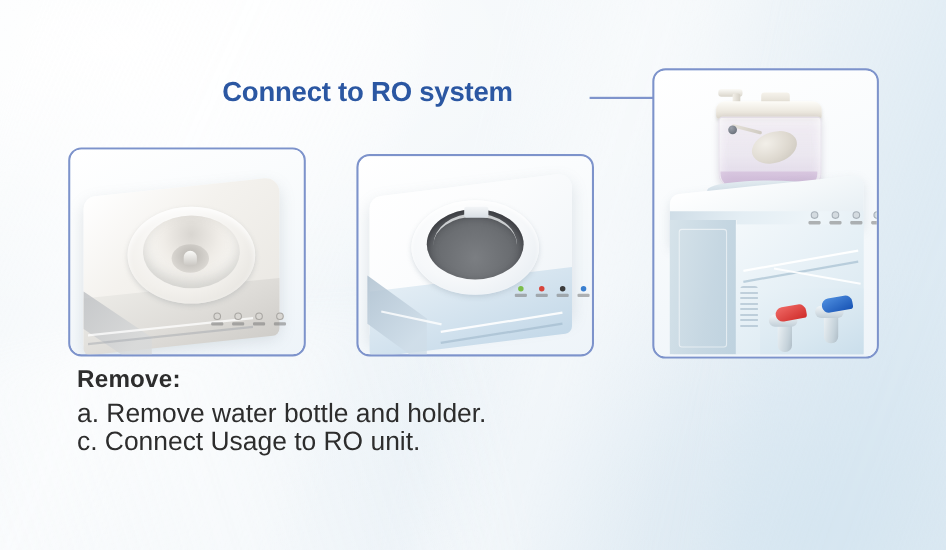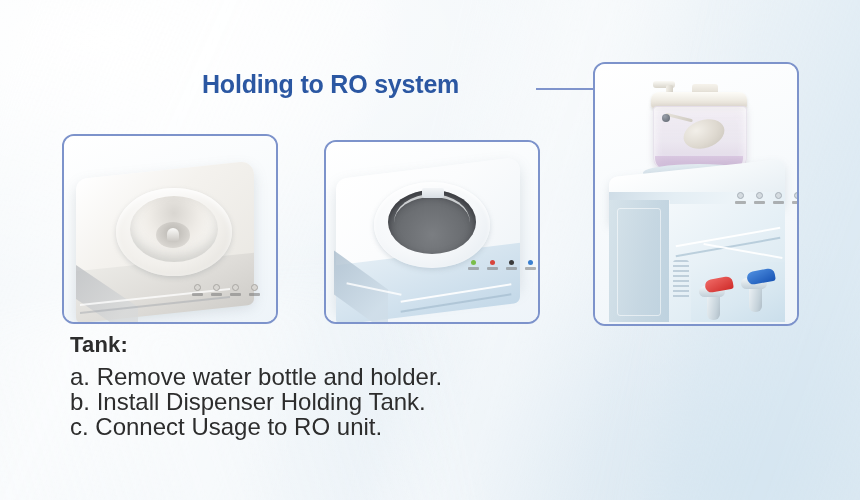--- a/index.html
+++ b/index.html
@@ -254,21 +254,21 @@
 </head>
 <body>
 
 <div id="stage">
 
   <div class="streak s1"></div>
   <div class="streak s2"></div>
   <div class="streak s3"></div>
   <div class="streak s4"></div>
 
-  <div id="title">Holding to RO system</div>
+  <div id="title">Connect to RO system</div>
   <div id="connector"></div>
 
   <div class="panel" id="panel1">
     <div class="photo">
       <div class="photo-bg"></div>
       <div class="p1-body"></div>
       <div class="p1-lowband"></div>
       <div class="p1-sidedark"></div>
       <div class="p1-stripe"></div>
       <div class="p1-stripe2"></div>
@@ -378,19 +378,18 @@
           </div>
         <div class="ledcell">
             <span class="led" style="background:#d4dbe0;border:1px solid #a7b0b8;"></span>
             <span class="ledlbl"></span>
           </div>
       </div>
     </div>
   </div>
 
   <div id="usage">
-    <div id="usage-title">Tank:</div>
+    <div id="usage-title">Remove:</div>
     <div class="usage-line">a. Remove water bottle and holder.</div>
-    <div class="usage-line">b. Install Dispenser Holding Tank.</div>
     <div class="usage-line">c. Connect Usage to RO unit.</div>
   </div>
 
 </div>
 
 </body></html>

